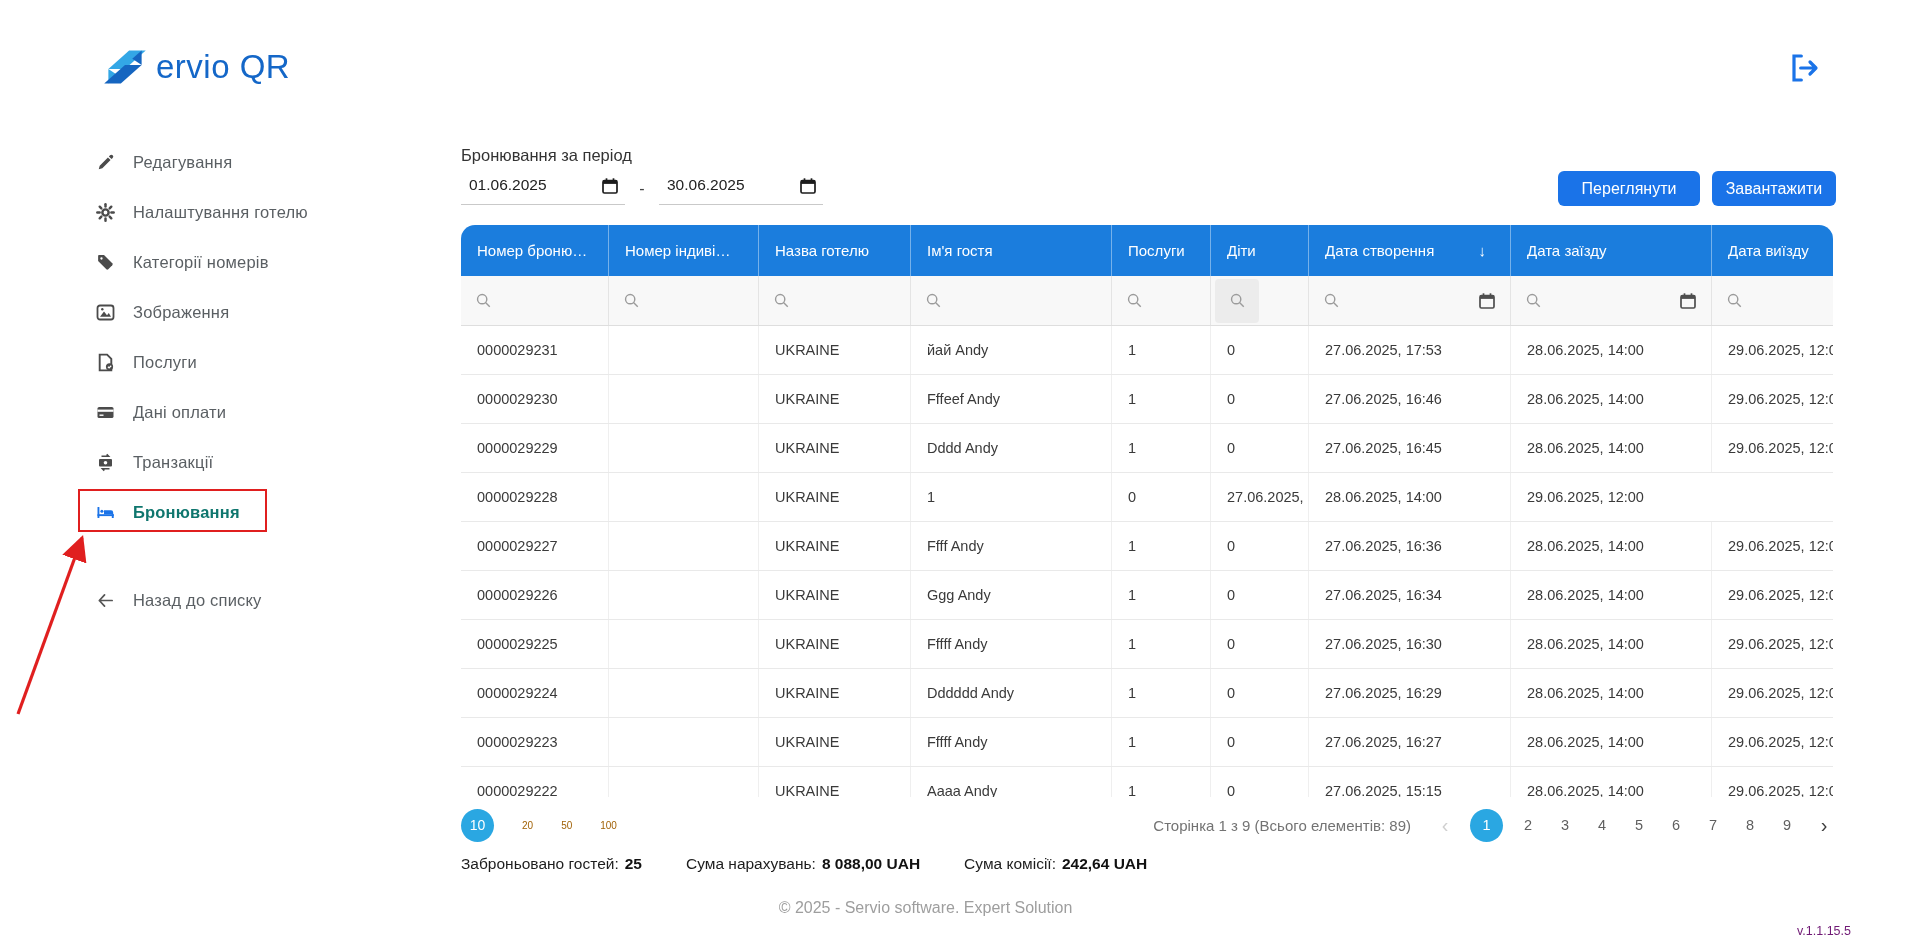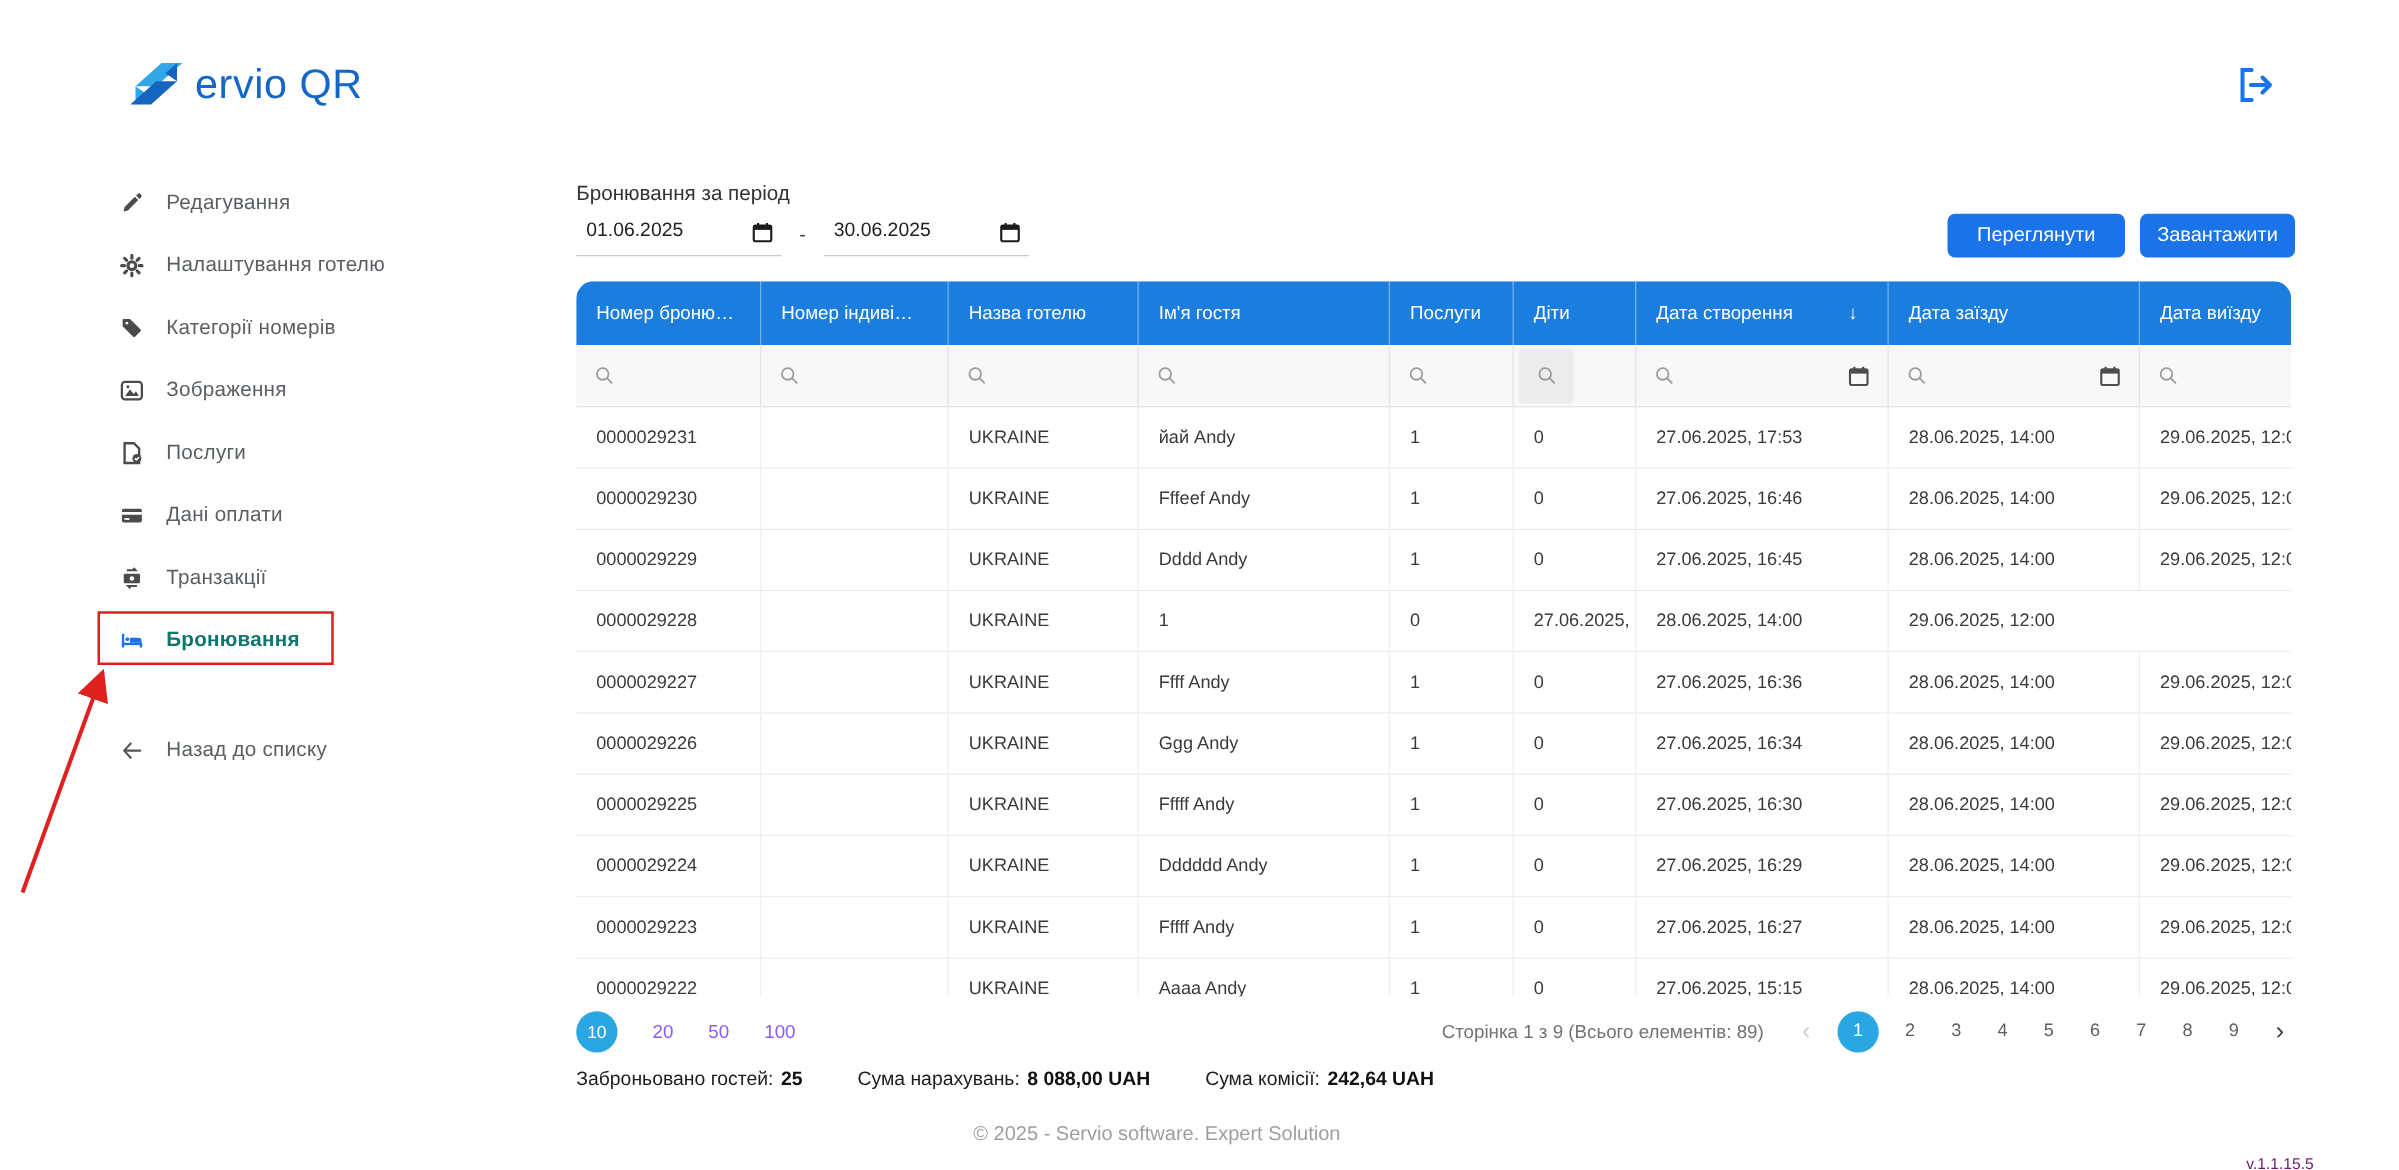--- a/index.html
+++ b/index.html
@@ -57,21 +57,21 @@
   .fcell .spacer{flex:1;}
   .fcell .c-ic{width:18px;height:18px;color:#4e4e4e;margin-right:14px;cursor:pointer;}
   .fcell .c-ic svg{width:18px;height:18px;display:block;}
   .body-row{height:49px;background:#fff;border-bottom:1px solid var(--line);}
   .td{display:flex;align-items:center;padding-left:16px;font-size:14.5px;color:var(--cell-text);white-space:nowrap;overflow:hidden;border-left:1px solid #efefef;}
   .td:first-child{border-left:none;}
 
   
   .pager{position:absolute;left:461px;top:794px;width:1375px;height:42px;display:flex;justify-content:space-between;}
   .sizes{display:flex;align-items:center;gap:28px;}
-  .size{font-size:15px;color:#8b5cf6;cursor:pointer;}
+  .size{font-size:10px;color:#a16207;cursor:pointer;}
   .size.active{width:33px;height:33px;border-radius:50%;background:var(--active-page);color:#fff;display:flex;align-items:center;justify-content:center;font-size:14px;}
   .pager-right{display:flex;align-items:center;}
   .pg-status{font-size:15px;color:#737373;margin-right:22px;}
   .pg-nav{display:flex;align-items:center;gap:13px;}
   .pg-arrow{width:24px;text-align:center;font-size:20px;cursor:pointer;}
   .pg-prev{color:#cfcfcf;}
   .pg-next{color:#3c3c3c;}
   .pg-num{min-width:24px;text-align:center;font-size:14.5px;color:#5f5f5f;cursor:pointer;}
   .pg-num.current{width:33px;height:33px;border-radius:50%;background:var(--active-page);color:#fff;display:flex;align-items:center;justify-content:center;}
 

